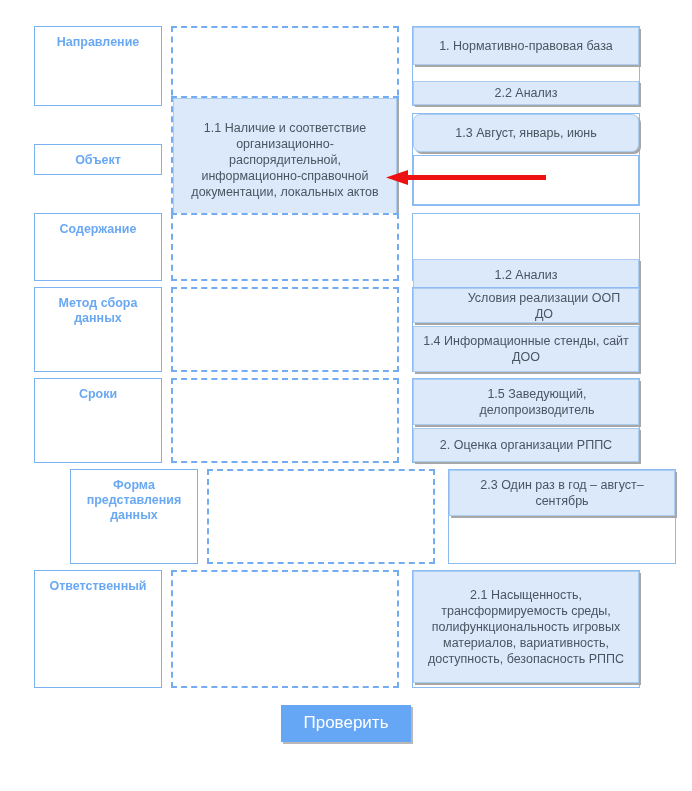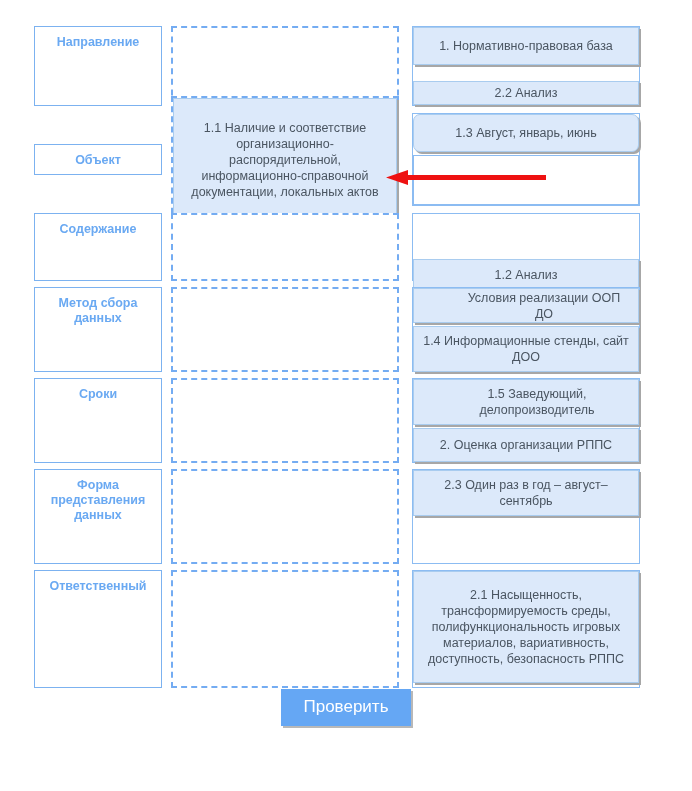--- a/index.html
+++ b/index.html
@@ -109,21 +109,21 @@
     left:386px;
     top:169px;
     width:160px;
     height:17px;
     pointer-events:none;
   }
 
   
   .btn-wrap{
     position:absolute;
-    left:0; top:689px;
+    left:0; top:705px;
     width:692px;
     text-align:center;
   }
   .check-btn{
     display:inline-block;
     background:#65a7f4;
     color:#ffffff;
     border:none;
     font-family:"Liberation Sans","DejaVu Sans",sans-serif;
     font-size:17px;
@@ -174,21 +174,21 @@
         </div>
       </div>
       <div class="row" style="height: 85px;">
         <div class="label-cell">Сроки</div>
         <div class="drop-cell"></div>
         <div class="source-cell">
           <div class="chip" style="height: 46px; padding-left: 31px;">1.5 Заведующий, делопроизводитель</div>
           <div class="chip" style="height: 35px;">2. Оценка организации РППС</div>
         </div>
       </div>
-      <div class="row" style="height: 95px;">
+      <div class="row" style="height: 95px; margin-left: 36px;">
         <div class="label-cell">Форма представления данных</div>
         <div class="drop-cell"></div>
         <div class="source-cell">
           <div class="chip" style="height: 46px;">2.3 Один раз в год – август–сентябрь</div>
         </div>
       </div>
       <div class="row" style="height: 118px;">
         <div class="label-cell">Ответственный</div>
         <div class="drop-cell"></div>
         <div class="source-cell">

